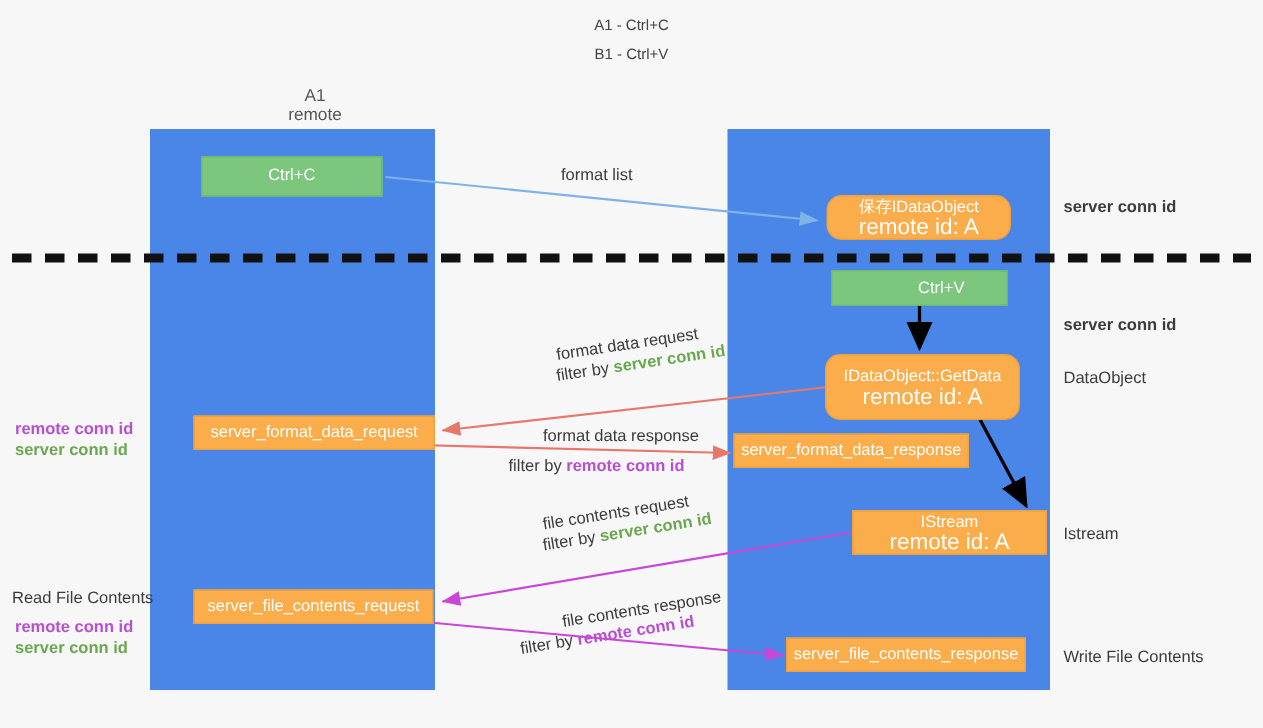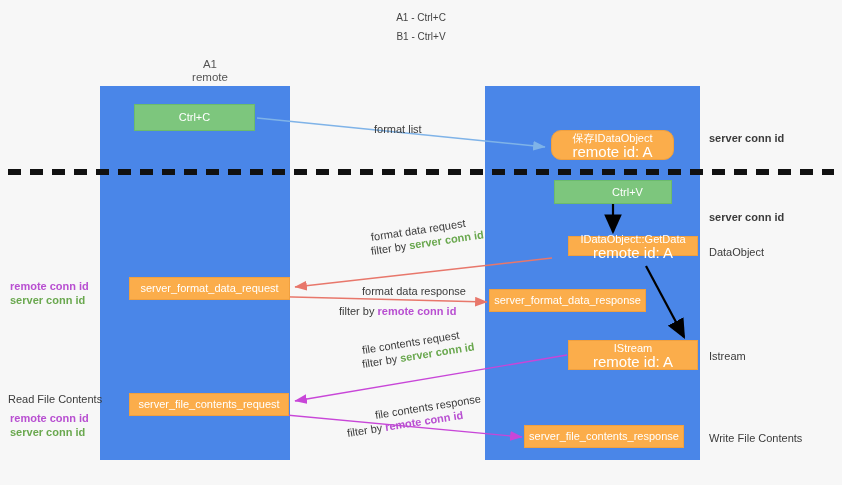--- a/index.html
+++ b/index.html
@@ -110,21 +110,21 @@
 
   <div class="abs box orange" style="left:551px;top:130px;width:123px;height:30px;border-radius:10px;">
     <div>保存IDataObject</div>
     <div class="l2">remote id: A</div>
   </div>
 
   <div class="abs box green" style="left:554px;top:180px;width:118px;height:24px;padding-left:29px;">
     <div>Ctrl+V</div>
   </div>
 
-  <div class="abs box orange" style="left:568px;top:236px;width:130px;height:20px;">
+  <div class="abs box orange" style="left:550px;top:236px;width:130px;height:44px;border-radius:10px;">
     <div>IDataObject::GetData</div>
     <div class="l2">remote id: A</div>
   </div>
 
   <div class="abs box orange" style="left:129px;top:277px;width:161px;height:23px;">
     <div>server_format_data_request</div>
   </div>
 
   <div class="abs box orange" style="left:489px;top:289px;width:157px;height:23px;">
     <div>server_format_data_response</div>
@@ -136,21 +136,21 @@
   </div>
 
   <div class="abs box orange" style="left:129px;top:393px;width:160px;height:23px;">
     <div>server_file_contents_request</div>
   </div>
 
   <div class="abs box orange" style="left:524px;top:425px;width:160px;height:23px;">
     <div>server_file_contents_response</div>
   </div>
 
-  <div class="abs note" style="left:374px;top:123px;">format list</div>
+  <div class="abs note" style="left:374px;top:111px;">format list</div>
 
   <div class="abs" style="left:371px;top:231px;">
     <div class="note rot-a">format data request</div>
     <div class="note rot-a" style="margin-top:2px;">
       <span class="plain-t">filter by </span><span class="green-t">server conn id</span>
     </div>
   </div>
 
   <div class="abs note" style="left:362px;top:285px;">format data response</div>
   <div class="abs note" style="left:339px;top:305px;">

